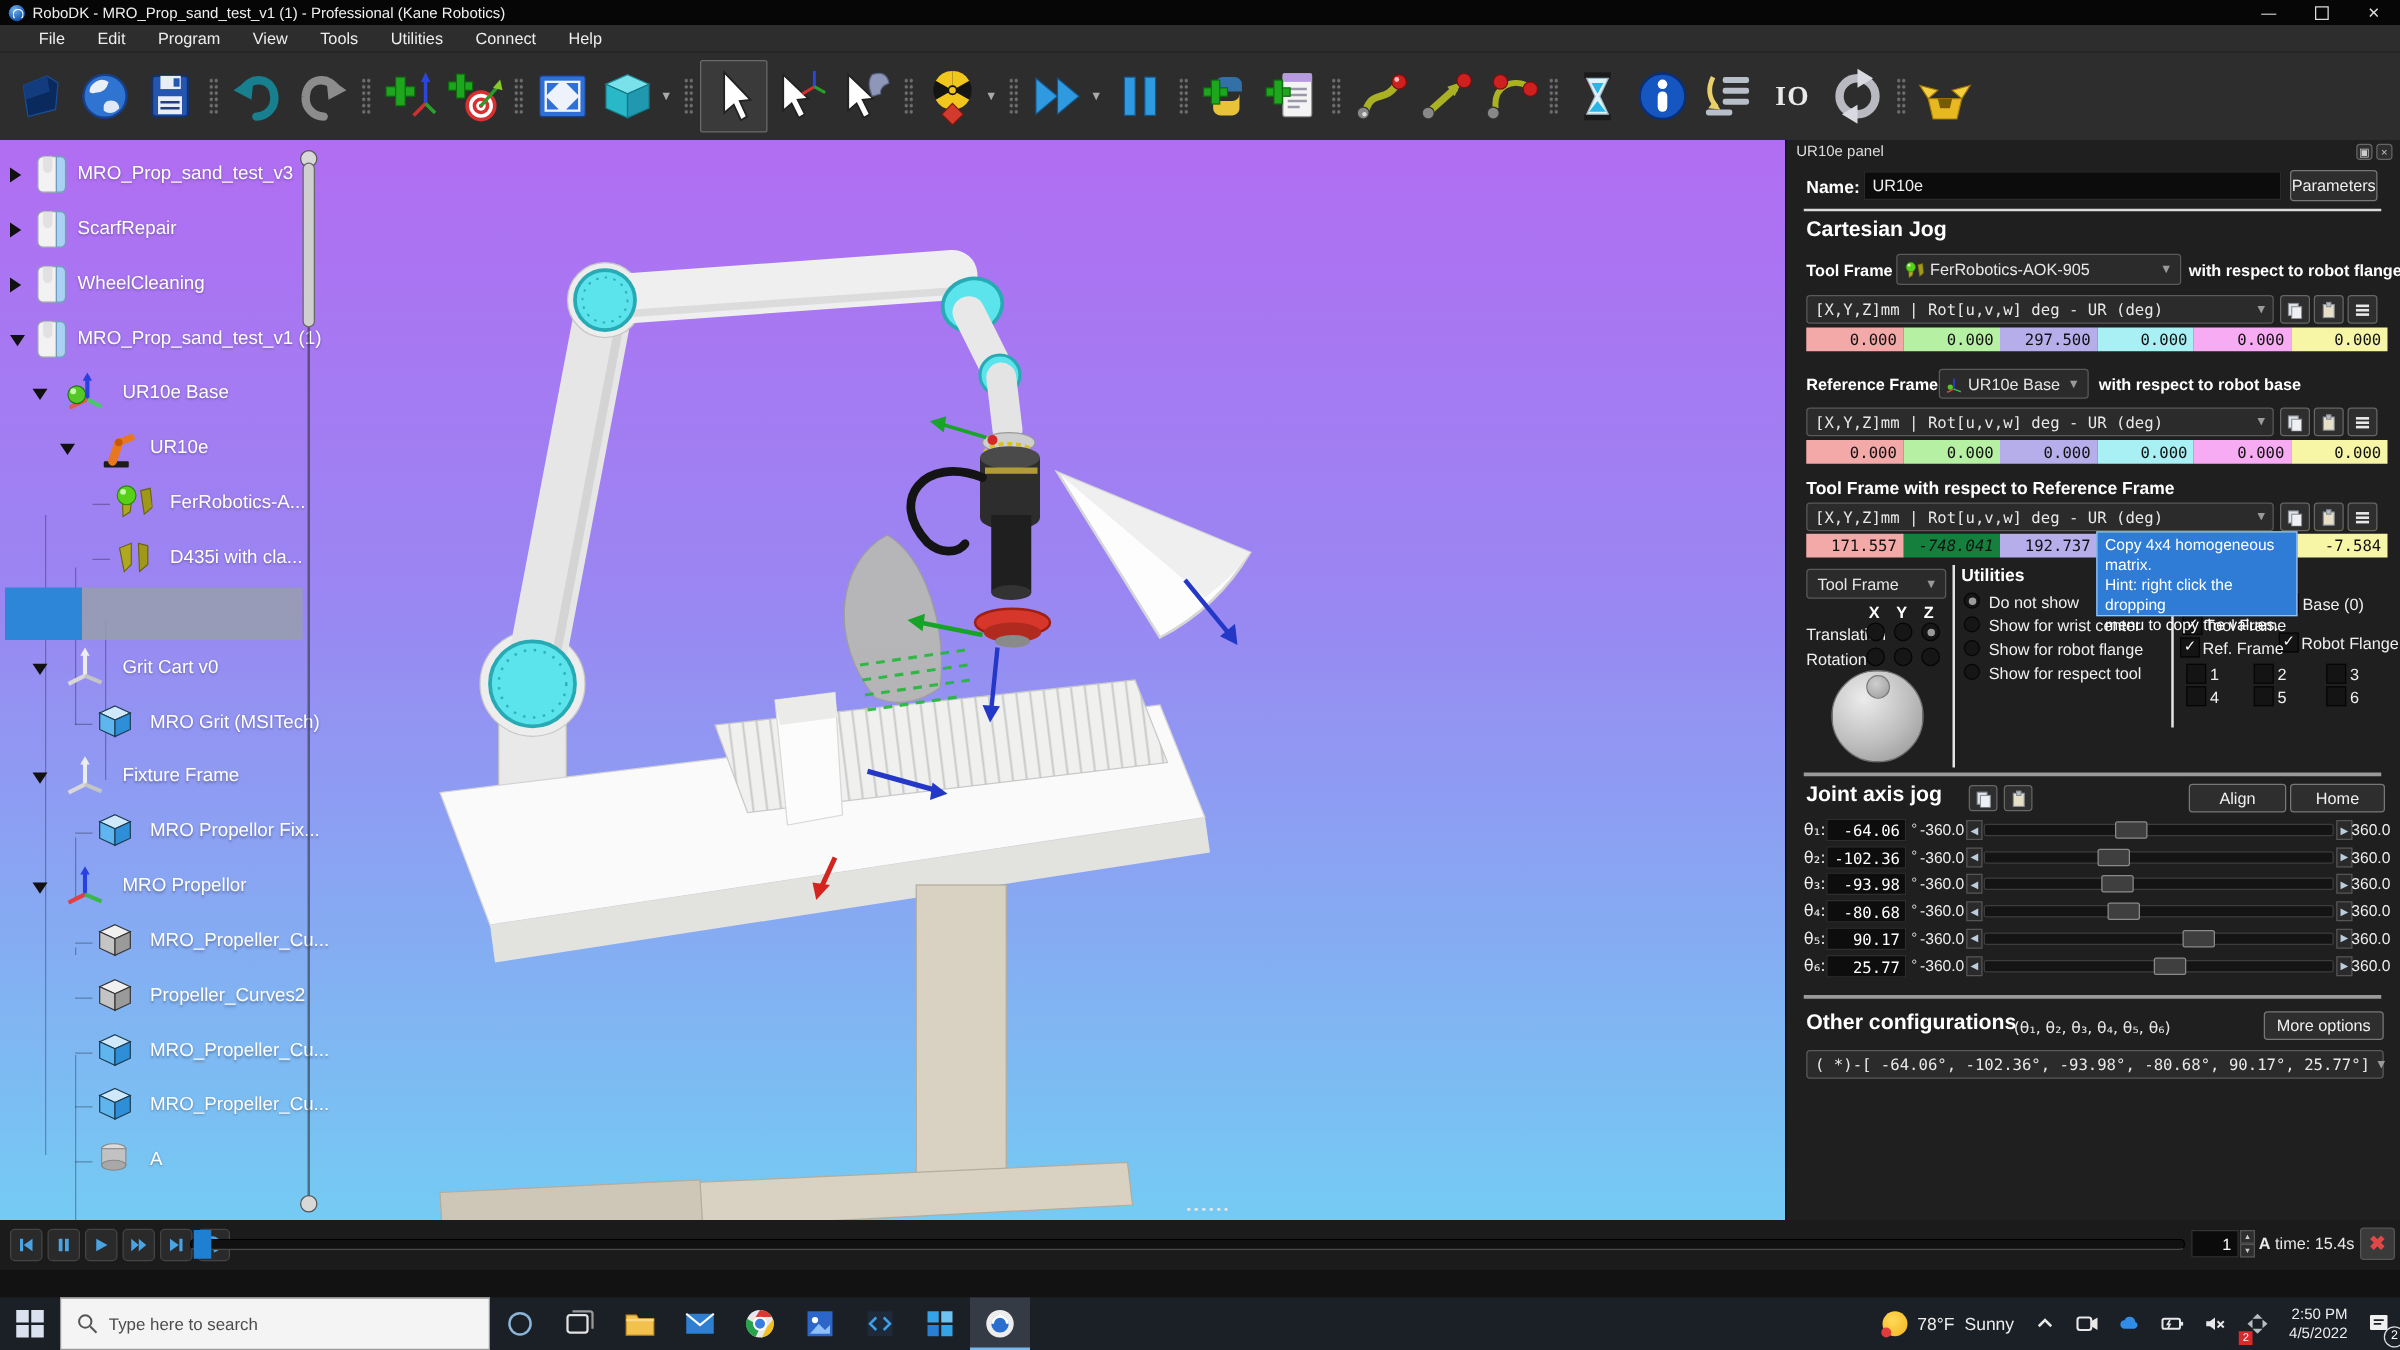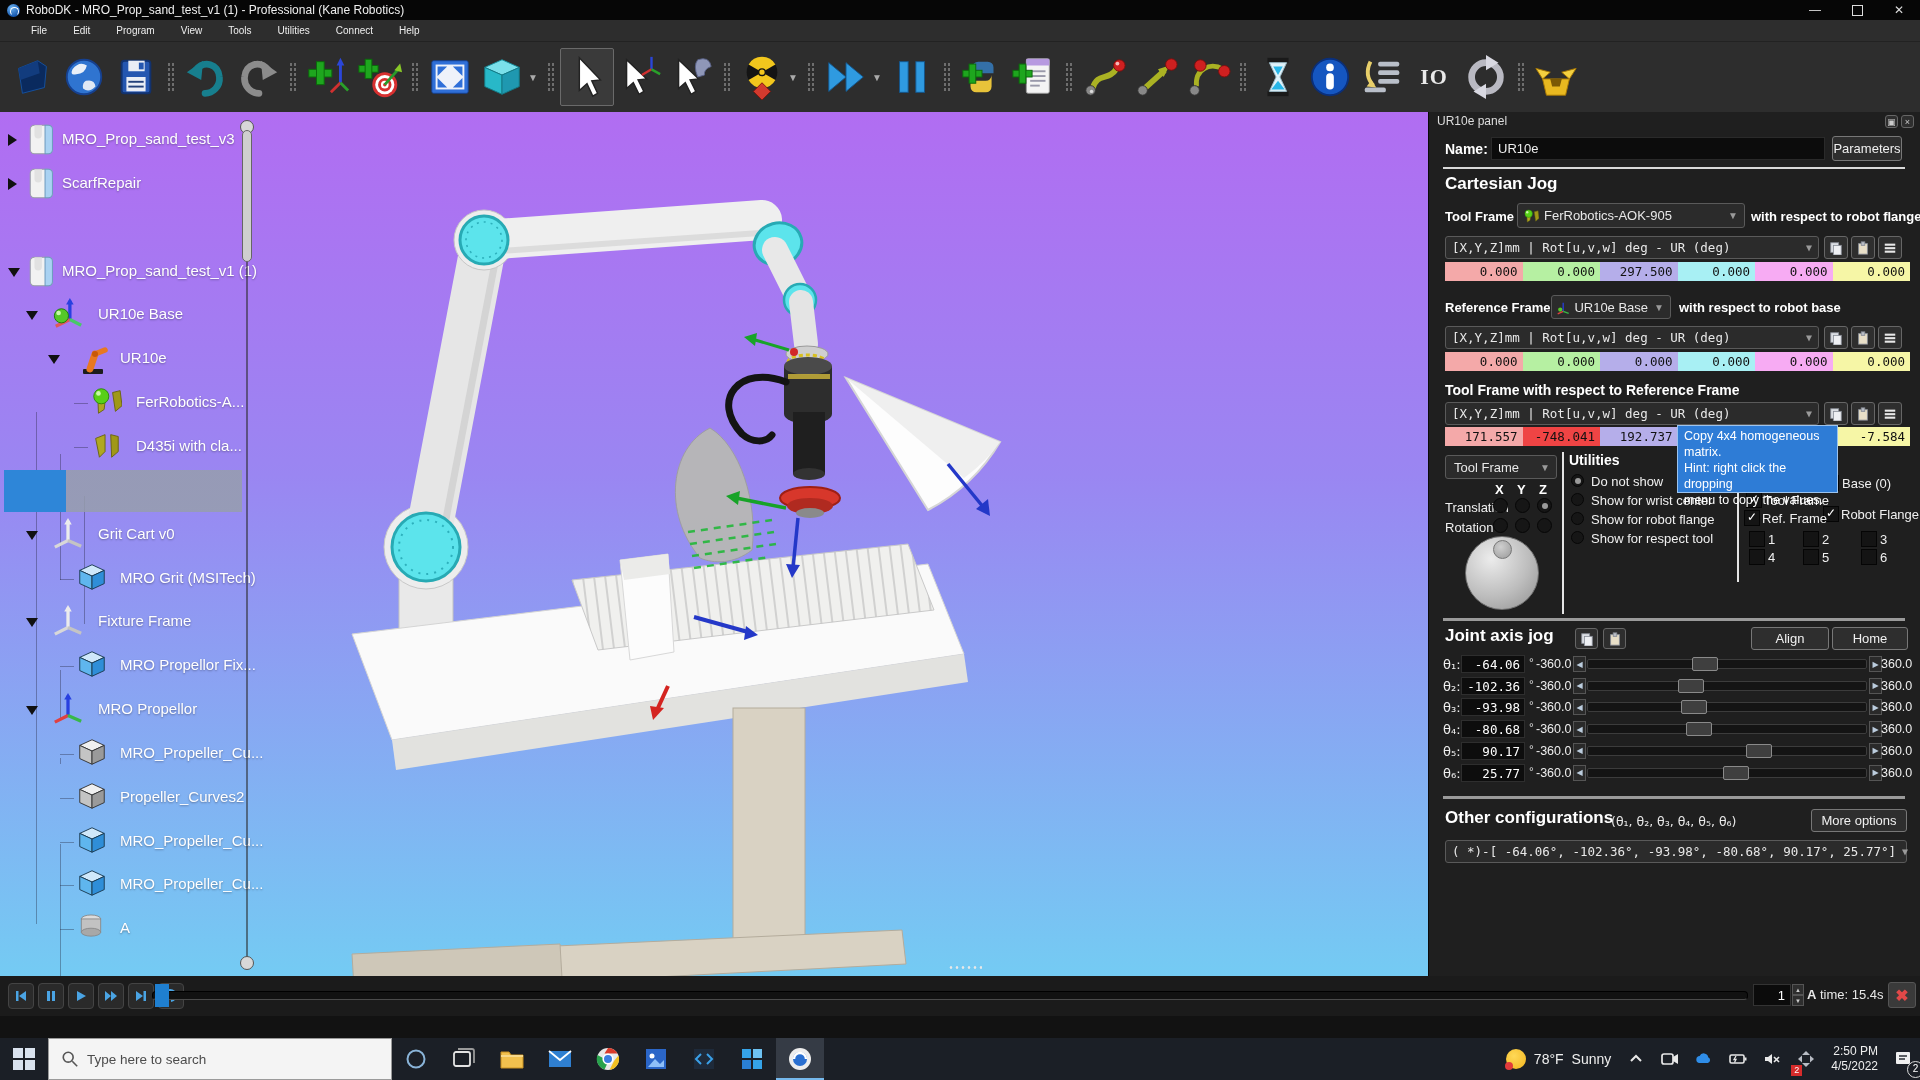--- a/index.html
+++ b/index.html
@@ -6,21 +6,21 @@
   body{width:1920px;height:1080px;overflow:hidden;font-family:"Liberation Sans",sans-serif;-webkit-font-smoothing:antialiased;}
   #app{position:relative;width:1920px;height:1080px;background:#1a1a1a;}
   
   #titlebar{position:absolute;top:0;left:0;width:1920px;height:20px;background:#060606;color:#efefef;font-size:12px;display:flex;align-items:center;}
   #rdk-logo{width:13px;height:13px;border-radius:50%;background:radial-gradient(circle at 35% 30%,#6fb4f0,#1558b0 70%);margin:0 6px 0 7px;position:relative;}
   #rdk-logo:after{content:"";position:absolute;left:3px;top:3px;width:7px;height:7px;border-radius:50%;border:1.6px solid #fff;border-bottom-color:transparent;}
   .wbtn{width:42px;height:20px;display:flex;align-items:center;justify-content:center;color:#ddd;font-size:12px;}
   #win-controls{position:absolute;right:0;top:0;display:flex;}
   .wbtn .maxsq{width:9px;height:9px;border:1px solid #ddd;}
   
-  #menubar{position:absolute;top:20px;left:0;width:1920px;height:22px;background:#2d2d2d;color:#eee;font-size:10px;display:flex;align-items:center;padding-left:18px;box-sizing:border-box;border-bottom:1px solid #222;}
+  #menubar{position:absolute;top:20px;left:0;width:1920px;height:22px;background:#2d2d2d;color:#eee;font-size:13px;display:flex;align-items:center;padding-left:18px;box-sizing:border-box;border-bottom:1px solid #222;}
   .mitem{padding:0 13px;height:22px;line-height:22px;}
   
   #toolbar{position:absolute;top:42px;left:0;width:1920px;height:70px;background:#2d2d2d;display:flex;align-items:center;padding-left:6px;box-sizing:border-box;}
   .tbtn{width:52px;height:56px;display:flex;align-items:center;justify-content:center;flex:0 0 auto;}
   .tbtn svg{width:46px;height:46px;}
   .tbtn.sel{border:1px solid #6a6a6a;background:#3a3a3a;border-radius:2px;}
   .tsep{width:8px;height:30px;margin:0 5px;flex:0 0 auto;background-image:radial-gradient(#6e6e6e 1px,transparent 1.4px);background-size:4px 5px;}
   .tcaret{width:14px;color:#aaa;font-size:10px;flex:0 0 auto;}
   .io-txt{font-size:22px;font-weight:bold;color:#e9e9e9;letter-spacing:1px;font-family:"Liberation Serif",serif;}
   
@@ -466,20 +466,31 @@
           <div class="tw arrow-col" style="left: 8px; top: 15px;"></div>
           <span class="tw ticon" style="left: 26px; top: 3px;">
             <svg width="36" height="36" viewBox="0 0 34 34">
               <path d="M8 3 h13 a4 4 0 0 1 4 4 v19 a4 4 0 0 1 -4 4 h-13 a4 4 0 0 1 -4 -4 v-19 a4 4 0 0 1 4 -4z" fill="#f2f2f2" stroke="#9aa0a8"></path>
               <path d="M18 3 h3 a4 4 0 0 1 4 4 v19 a4 4 0 0 1 -4 4 h-3 z" fill="#a9d2f2" stroke="#6f9cc0"></path>
               <path d="M8 3 h7 v9 a3.5 3.5 0 0 1 -7 0 z" fill="#e1e1e1"></path>
             </svg>
           </span>
           <span class="tw" style="left: 62px; top: 11px;">ScarfRepair</span>
         </div>
+        <div class="titem" style="top: 94.7px; left: 0px; width: 260px;">
+          <div class="tw arrow-col" style="left: 8px; top: 15px;"></div>
+          <span class="tw ticon" style="left: 26px; top: 3px;">
+            <svg width="36" height="36" viewBox="0 0 34 34">
+              <path d="M8 3 h13 a4 4 0 0 1 4 4 v19 a4 4 0 0 1 -4 4 h-13 a4 4 0 0 1 -4 -4 v-19 a4 4 0 0 1 4 -4z" fill="#f2f2f2" stroke="#9aa0a8"></path>
+              <path d="M18 3 h3 a4 4 0 0 1 4 4 v19 a4 4 0 0 1 -4 4 h-3 z" fill="#a9d2f2" stroke="#6f9cc0"></path>
+              <path d="M8 3 h7 v9 a3.5 3.5 0 0 1 -7 0 z" fill="#e1e1e1"></path>
+            </svg>
+          </span>
+          <span class="tw" style="left: 62px; top: 11px;">WheelCleaning</span>
+        </div>
         <div class="titem" style="top: 138.55px; left: 0px; width: 260px;">
           <div class="tw arrow-exp" style="left: 8px; top: 17px;"></div>
           <span class="tw ticon" style="left: 26px; top: 3px;">
             <svg width="36" height="36" viewBox="0 0 34 34">
               <path d="M8 3 h13 a4 4 0 0 1 4 4 v19 a4 4 0 0 1 -4 4 h-13 a4 4 0 0 1 -4 -4 v-19 a4 4 0 0 1 4 -4z" fill="#f2f2f2" stroke="#9aa0a8"></path>
               <path d="M18 3 h3 a4 4 0 0 1 4 4 v19 a4 4 0 0 1 -4 4 h-3 z" fill="#a9d2f2" stroke="#6f9cc0"></path>
               <path d="M8 3 h7 v9 a3.5 3.5 0 0 1 -7 0 z" fill="#e1e1e1"></path>
             </svg>
           </span>
           <span class="tw" style="left: 62px; top: 11px;">MRO_Prop_sand_test_v1 (1)</span>
@@ -781,21 +792,21 @@
         <svg width="14" height="14" viewBox="0 0 16 16">
           <g fill="#e8e8e8">
             <rect x="2" y="3" width="12" height="2.4"></rect>
             <rect x="2" y="7" width="12" height="2.4"></rect>
             <rect x="2" y="11" width="12" height="2.4"></rect>
           </g>
         </svg>
       </div>
     <div class="vrow" style="left:16px;top:315px" id="pose-row-3">
         <div class="vcell" style="background: rgb(244, 169, 169);">171.557</div>
-        <div class="vcell" style="background: #ef4444;">-748.041</div>
+        <div class="vcell" style="background: #15803d; font-style: italic;">-748.041</div>
         <div class="vcell" style="background: rgb(181, 174, 234);">192.737</div>
         <div class="vcell" style="background: rgb(168, 240, 244);"></div>
         <div class="vcell" style="background: rgb(247, 171, 243);"></div>
         <div class="vcell" style="background: rgb(246, 246, 166);">-7.584</div>
       </div>
 
     <div class="pl drop" style="left:16px;top:343px;width:112px;height:24px;font-size:13px;padding-left:8px">
         <span>Tool Frame</span>
         <span class="dcaret">▼</span>
       </div>

